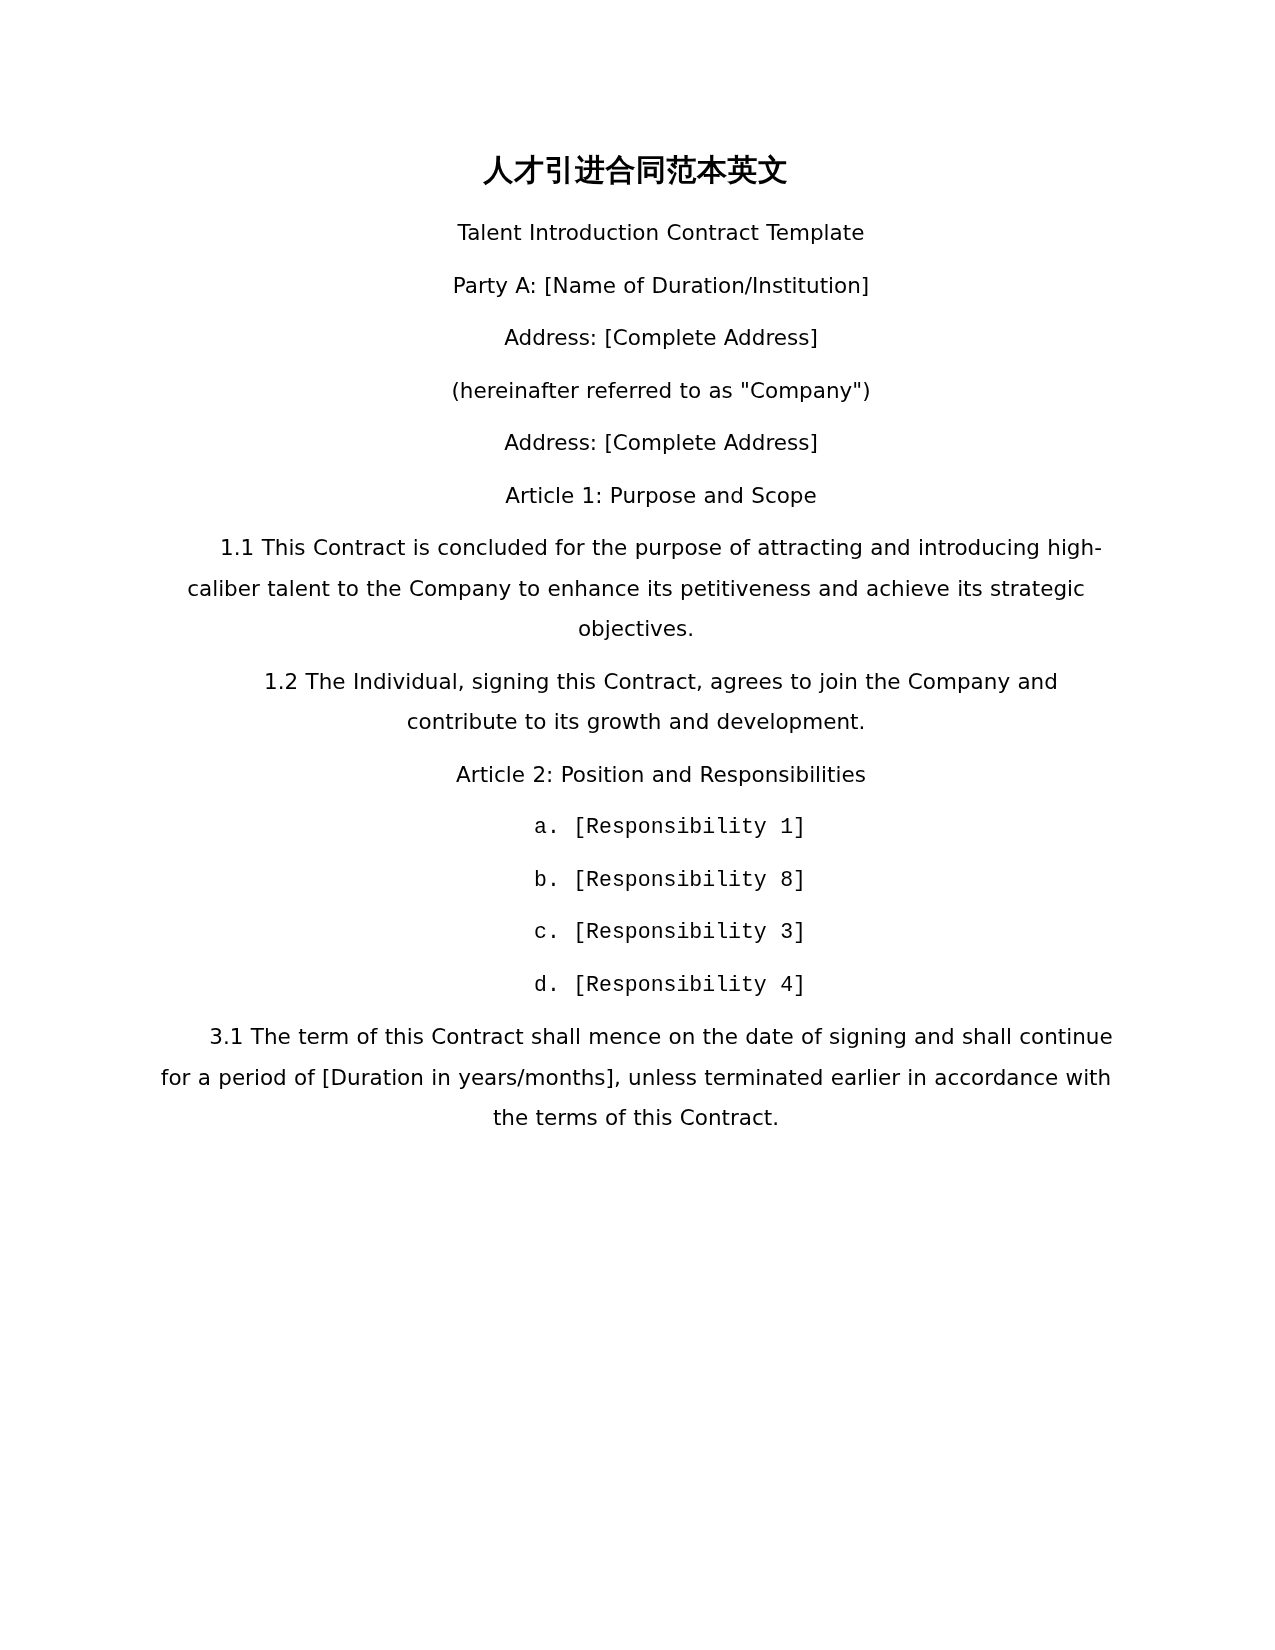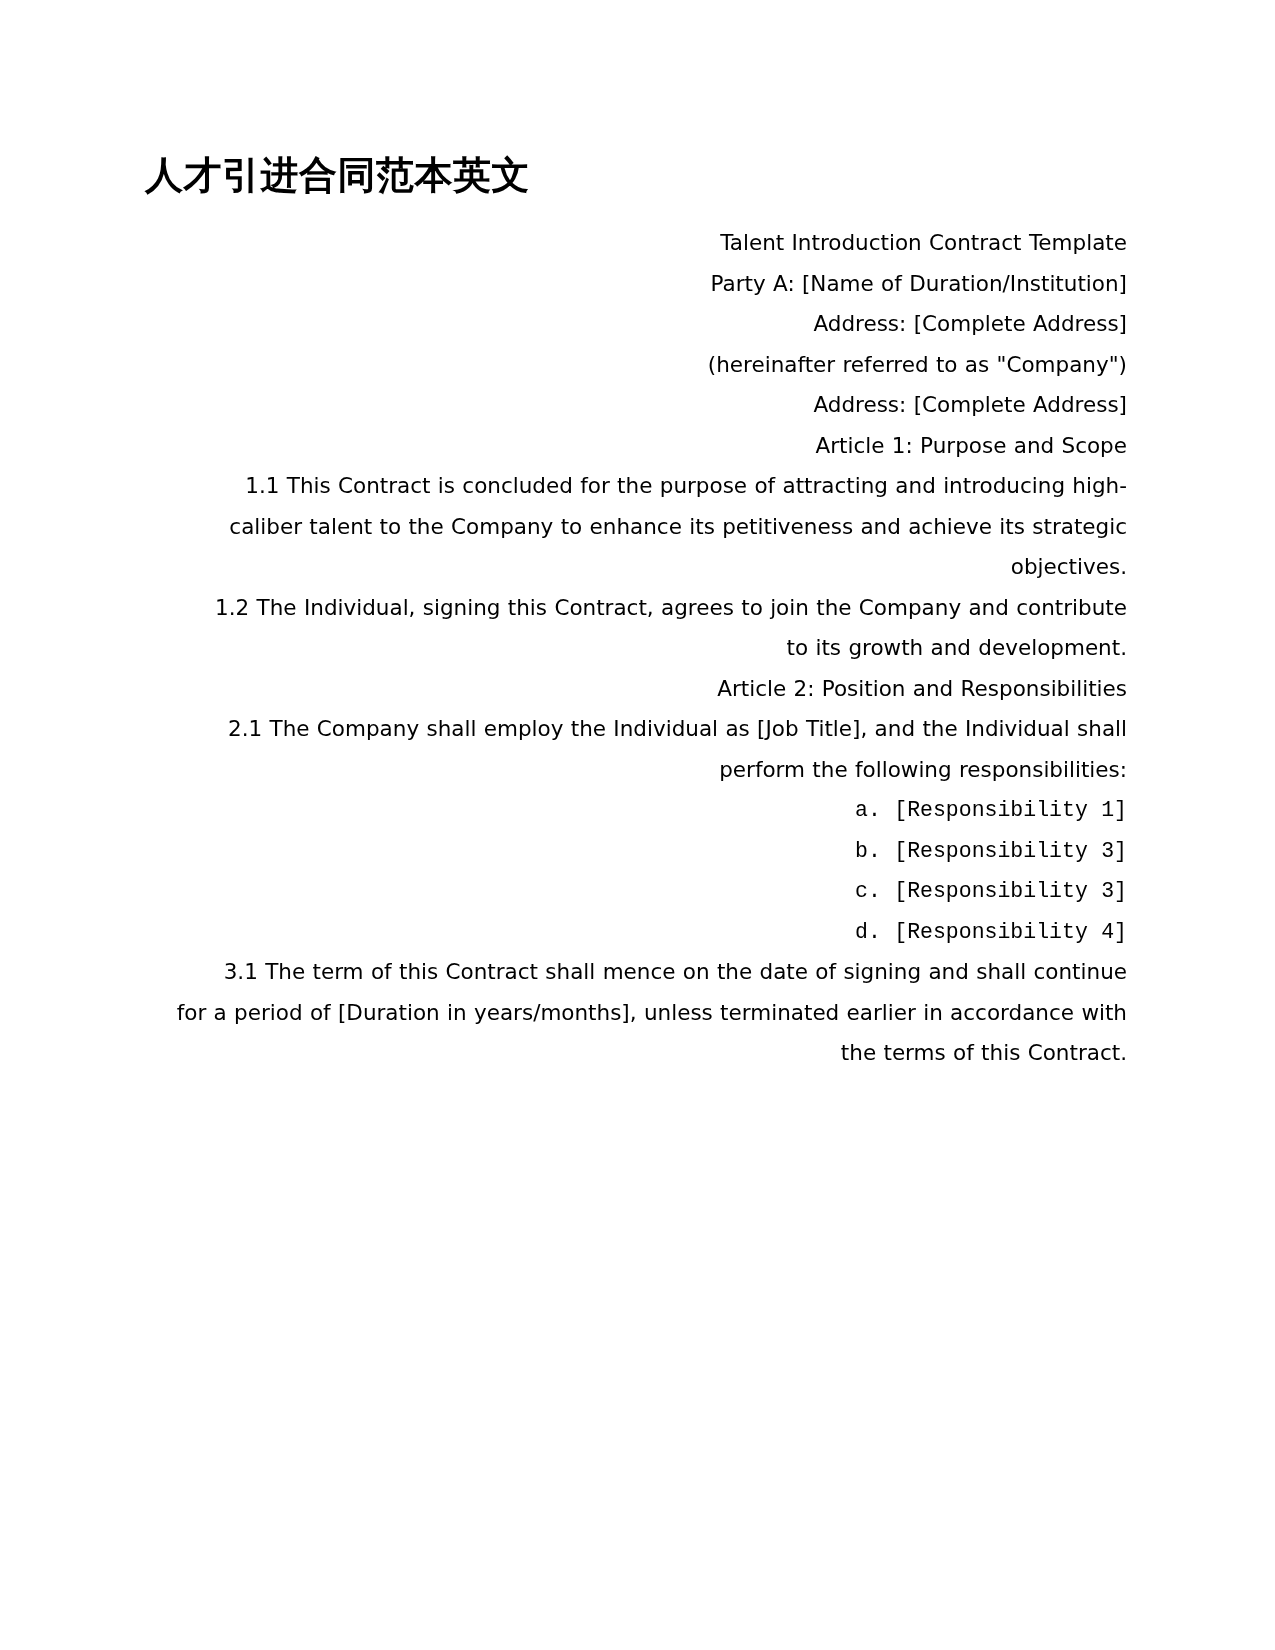--- a/index.html
+++ b/index.html
@@ -14,32 +14,32 @@
     color: #000000;
     -webkit-font-smoothing: antialiased;
   }
   .page {
     box-sizing: border-box;
     width: 1275px;
     min-height: 1650px;
     padding: 150px 148px 120px 145px;
   }
   .doc-title {
-    font-size: 38px;
+    font-size: 30px;
     font-weight: bold;
-    text-align: left;
+    text-align: center;
     margin: 0 0 22px 0;
     letter-spacing: 0.5px;
     font-family: "DejaVu Sans", "Liberation Sans", sans-serif;
   }
   .para {
     font-size: 21.5px;
     line-height: 40.5px;
-    margin: 0;
-    text-align: right;
+    margin: 12px;
+    text-align: center;
     word-spacing: 0.5px;
   }
   .indent {
     text-indent: 50px;
   }
   .indent-sub {
     text-indent: 68px;
     font-family: Liberation Mono, monospace;
   }
 </style>
@@ -52,20 +52,19 @@
 
   <p class="para indent">Talent Introduction Contract Template</p>
   <p class="para indent">Party A: [Name of Duration/Institution]</p>
   <p class="para indent">Address: [Complete Address]</p>
   <p class="para indent">(hereinafter referred to as "Company")</p>
   <p class="para indent">Address: [Complete Address]</p>
   <p class="para indent">Article 1: Purpose and Scope</p>
   <p class="para indent">1.1 This Contract is concluded for the purpose of attracting and introducing high-caliber talent to the Company to enhance its petitiveness and achieve its strategic objectives.</p>
   <p class="para indent">1.2 The Individual,  signing this Contract, agrees to join the Company and contribute to its growth and development.</p>
   <p class="para indent">Article 2: Position and Responsibilities</p>
-  <p class="para indent">2.1 The Company shall employ the Individual as [Job Title], and the Individual shall perform the following responsibilities:</p>
   <p class="para indent-sub">a. [Responsibility 1]</p>
-  <p class="para indent-sub">b. [Responsibility 3]</p>
+  <p class="para indent-sub">b. [Responsibility 8]</p>
   <p class="para indent-sub">c. [Responsibility 3]</p>
   <p class="para indent-sub">d. [Responsibility 4]</p>
   <p class="para indent">3.1 The term of this Contract shall mence on the date of signing and shall continue for a period of [Duration in years/months], unless terminated earlier in accordance with the terms of this Contract.</p>
 
 </div>
 
 </body></html>

